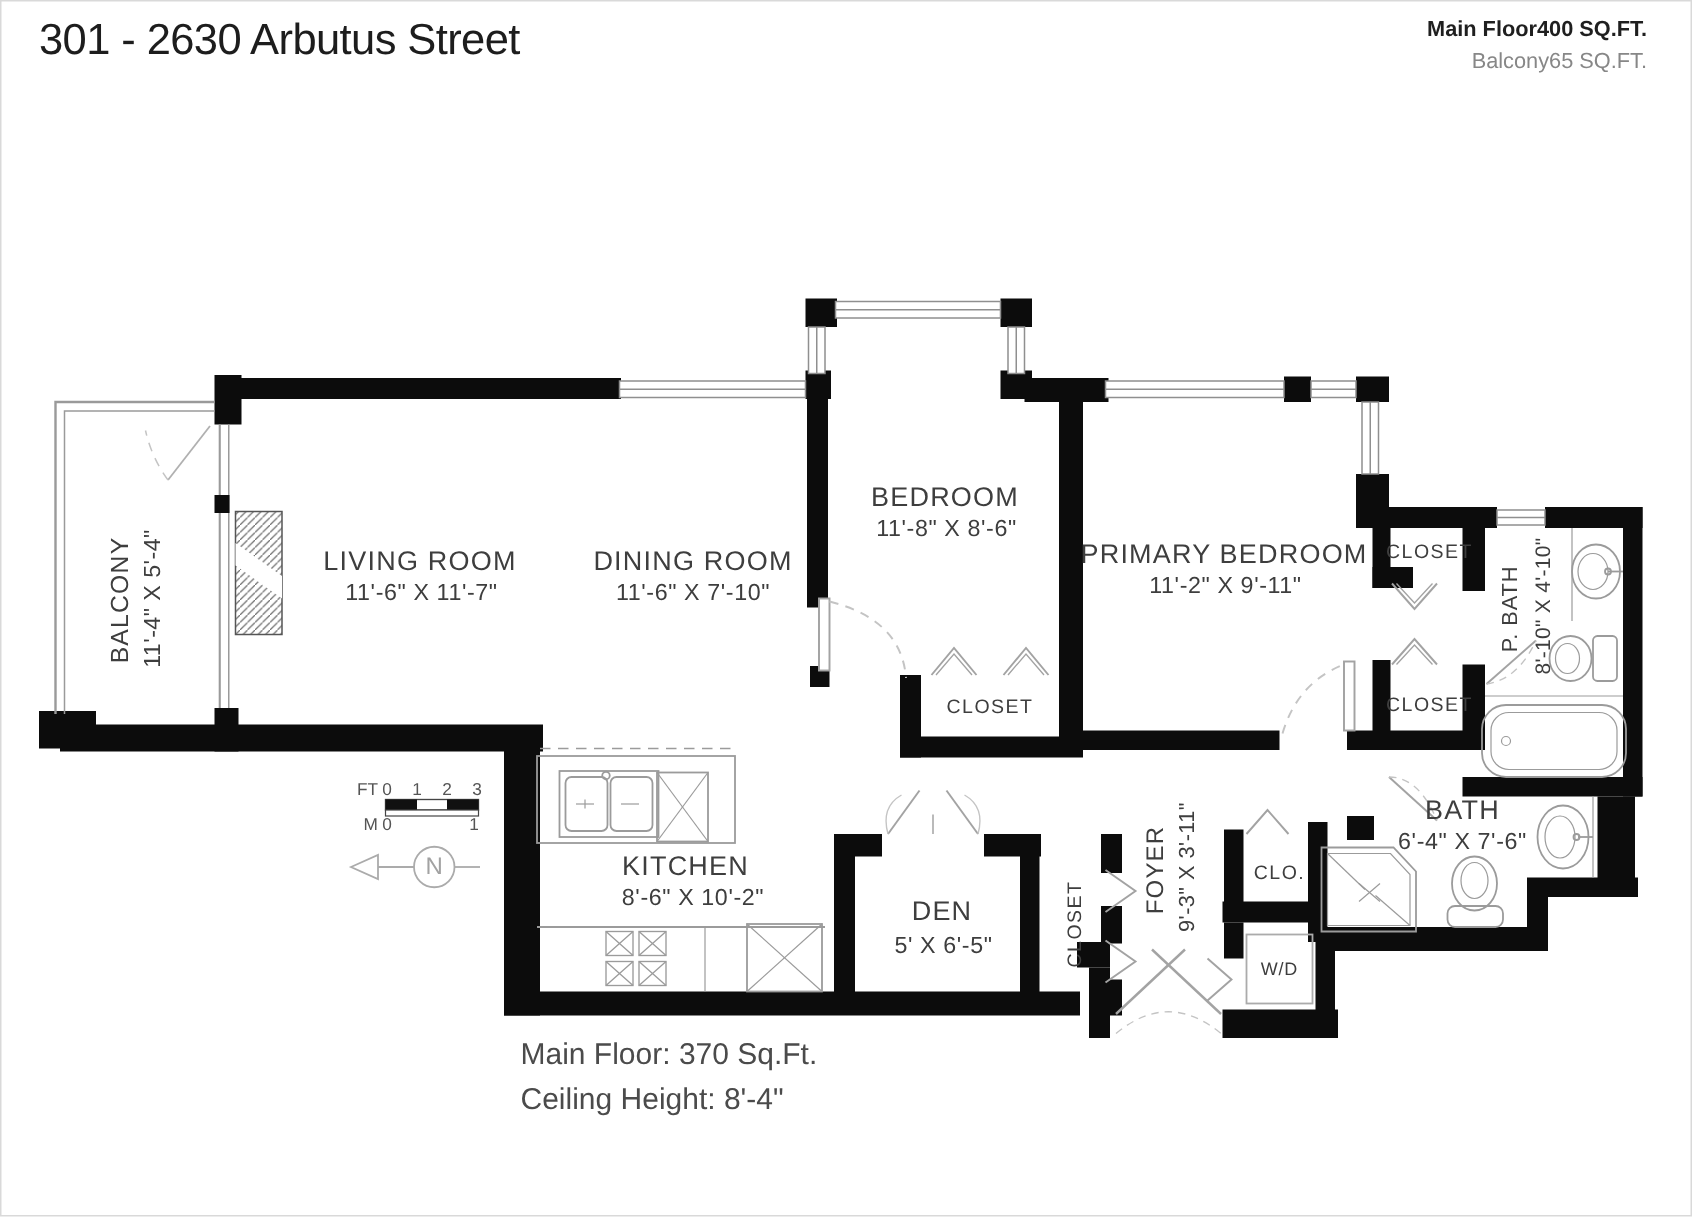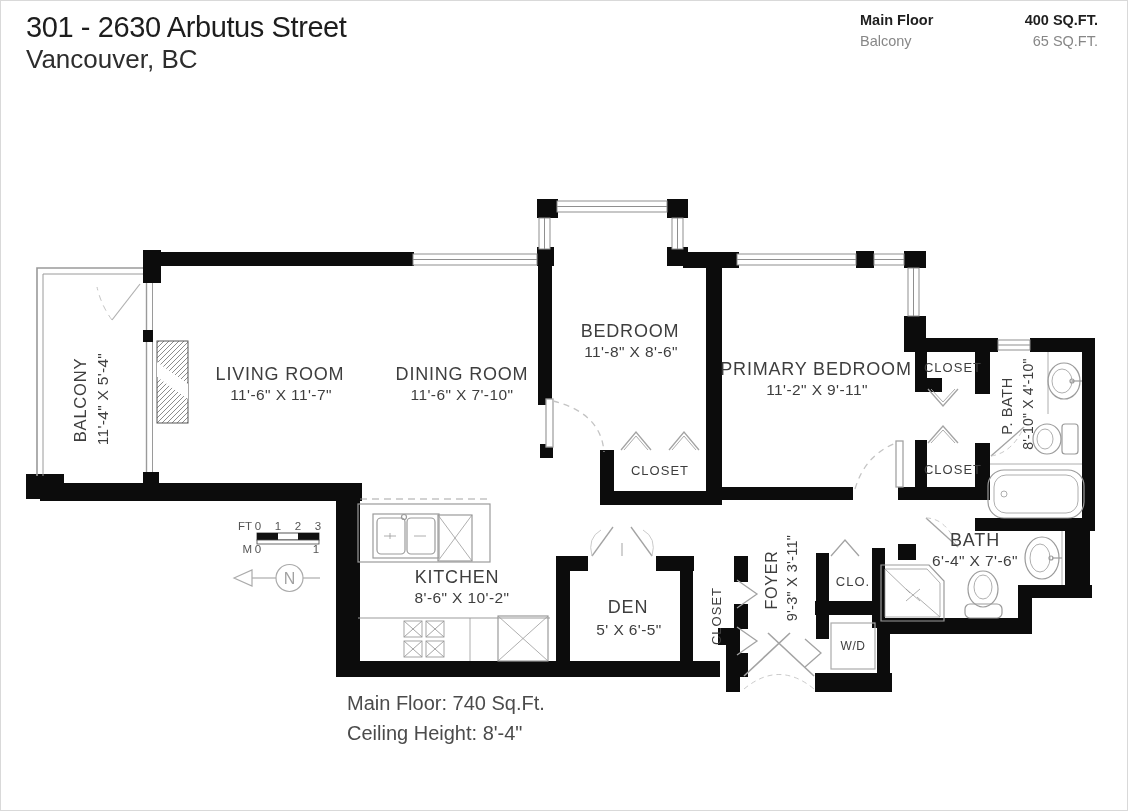--- a/index.html
+++ b/index.html
@@ -3,21 +3,21 @@
 <meta charset="utf-8">
 <style>
   html,body{margin:0;padding:0;background:#ffffff;}
   body{width:1128px;height:811px;position:relative;overflow:hidden;
        font-family:"Liberation Sans",sans-serif;}
   .frame{position:absolute;inset:0;border:1px solid #d9d9d9;pointer-events:none;}
   .hdr{position:absolute;left:26px;top:10px;}
   .hdr .title{font-size:29px;font-weight:400;color:#1d1d1d;letter-spacing:-0.4px;line-height:1.2;}
   .hdr .subtitle{font-size:26px;font-weight:400;color:#2d2d2d;line-height:1.15;}
   .areas{position:absolute;left:860px;top:10px;width:238px;font-size:14.5px;}
-  .areas .row{display:flex;justify-content:space-between;line-height:21px;}
+  .areas .row{display:flex;justify-content:flex-end;line-height:21px;}
   .areas .row.main{font-weight:700;color:#1f1f1f;}
   .areas .row.sub{font-weight:400;color:#878787;}
   .footer{position:absolute;left:347px;top:688px;font-size:20px;color:#4b4b4b;line-height:1.5;}
   svg{position:absolute;left:0;top:0;}
   .lbl{fill:#3e3e3e;font-family:"Liberation Sans",sans-serif;}
   .nm{font-size:18px;letter-spacing:0.8px;}
   .dm{font-size:15.5px;letter-spacing:0.4px;}
   .sm{font-size:13px;letter-spacing:1px;}
   .xs{font-size:12px;letter-spacing:0.5px;}
   .fo{font-size:16px;letter-spacing:0.8px;}
@@ -28,21 +28,20 @@
   .ba2{font-size:15.5px;letter-spacing:0.3px;}
   .tick{font-size:11.5px;fill:#555;}
 </style>
 </head>
 <body>
 
 <div class="frame"></div>
 
 <div class="hdr">
   <div class="title">301 - 2630 Arbutus Street</div>
-  <div class="subtitle">Vancouver, BC</div>
 </div>
 
 <div class="areas">
   <div class="row main">
     <span>Main Floor</span>
     <span>400 SQ.FT.</span>
   </div>
   <div class="row sub">
     <span>Balcony</span>
     <span>65 SQ.FT.</span>
@@ -367,15 +366,15 @@
 
     <text class="lbl fo" transform="rotate(-90 771 580)" x="771" y="580" dominant-baseline="central">FOYER</text>
     <text class="lbl fo2" transform="rotate(-90 792 578)" x="792" y="578" dominant-baseline="central">9'-3" X 3'-11"</text>
 
     <text class="lbl sm" x="853" y="586">CLO.</text>
     <text class="lbl xs" x="853" y="650">W/D</text>
   </g>
 </svg>
 
 <div class="footer">
-  <div>Main Floor: 740 Sq.Ft.</div>
+  <div>Main Floor: 370 Sq.Ft.</div>
   <div>Ceiling Height: 8'-4"</div>
 </div>
 
 </body></html>

